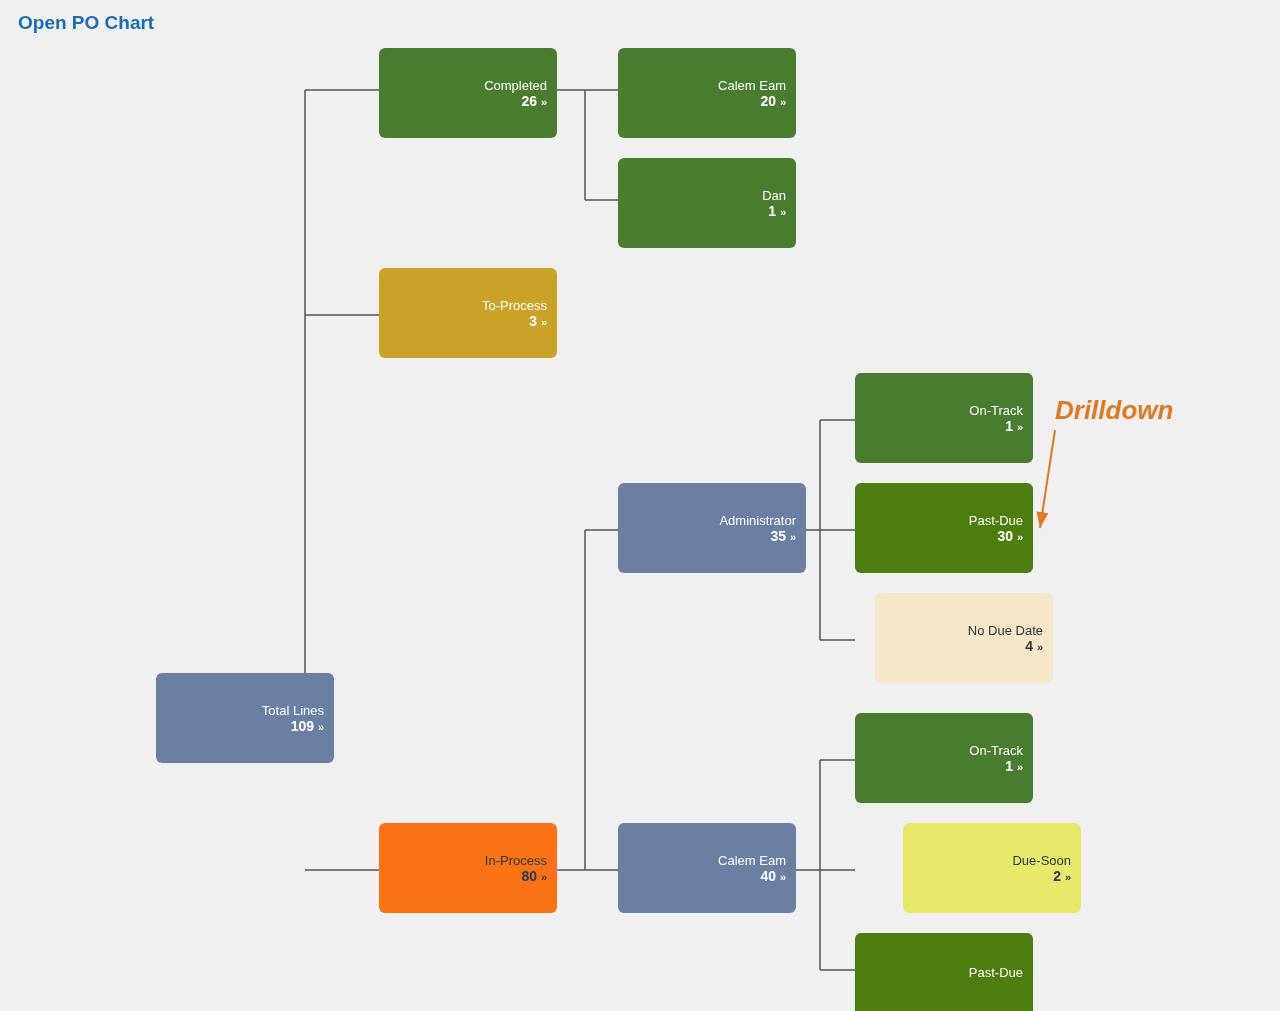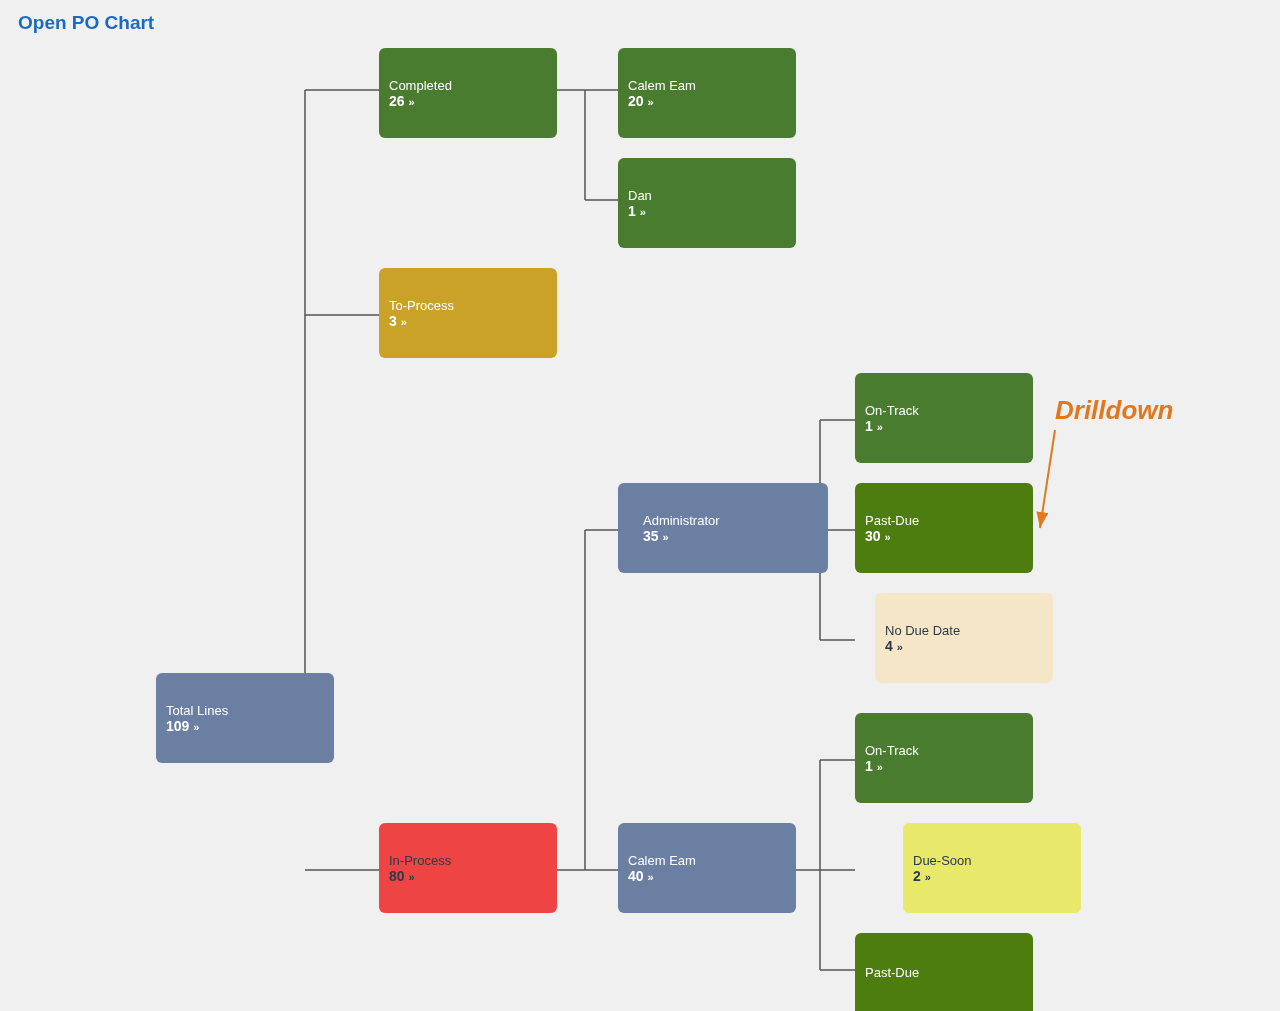--- a/index.html
+++ b/index.html
@@ -18,21 +18,21 @@
       color: #1a6bbf;
       font-size: 19px;
       font-weight: bold;
     }
     
     .node {
       position: absolute;
       border-radius: 6px;
       display: flex;
       flex-direction: column;
-      align-items: flex-start;
+      align-items: flex-end;
       justify-content: center;
       padding: 6px 10px;
       cursor: pointer;
     }
     .node-label {
       color: white;
       font-size: 13px;
       text-align: center;
     }
     .node-label-dark {
@@ -52,21 +52,21 @@
       font-weight: bold;
       text-align: center;
     }
     .chevron {
       font-size: 11px;
     }
     
     .green { background-color: #4a7c2f; }
     .gold { background-color: #c9a227; }
     .blue-gray { background-color: #6b7fa3; }
-    .light-gray { background-color: #ef4444; }
+    .light-gray { background-color: #f97316; }
     .red { background-color: #4d7c0f; }
     .cream { background-color: #f5e6c8; margin-left: 20px; }
     .yellow { background-color: #e8e86a; }
 
     
     .drilldown-label {
       position: absolute;
       color: #e07820;
       font-size: 26px;
       font-weight: bold;
@@ -159,21 +159,21 @@
   </span>
 </div>
 
 <div class="node gold" style="left:379px; top:268px; width:178px; height:90px;">
   <span class="node-label">To-Process</span>
   <span class="node-value">
     <span>3</span>&nbsp;<span class="chevron">»</span>
   </span>
 </div>
 
-<div class="node blue-gray" style="left:618px; top:483px; width:210px; height:90px;padding-left:25px;">
+<div class="node blue-gray" style="left:618px; top:483px; width:188px; height:90px;padding-left:25px;">
   <span class="node-label">Administrator</span>
   <span class="node-value">
     <span>35</span>&nbsp;<span class="chevron">»</span>
   </span>
 </div>
 
 <div class="node green" style="left:855px; top:373px; width:178px; height:90px;">
   <span class="node-label">On-Track</span>
   <span class="node-value">
     <span>1</span>&nbsp;<span class="chevron">»</span>

